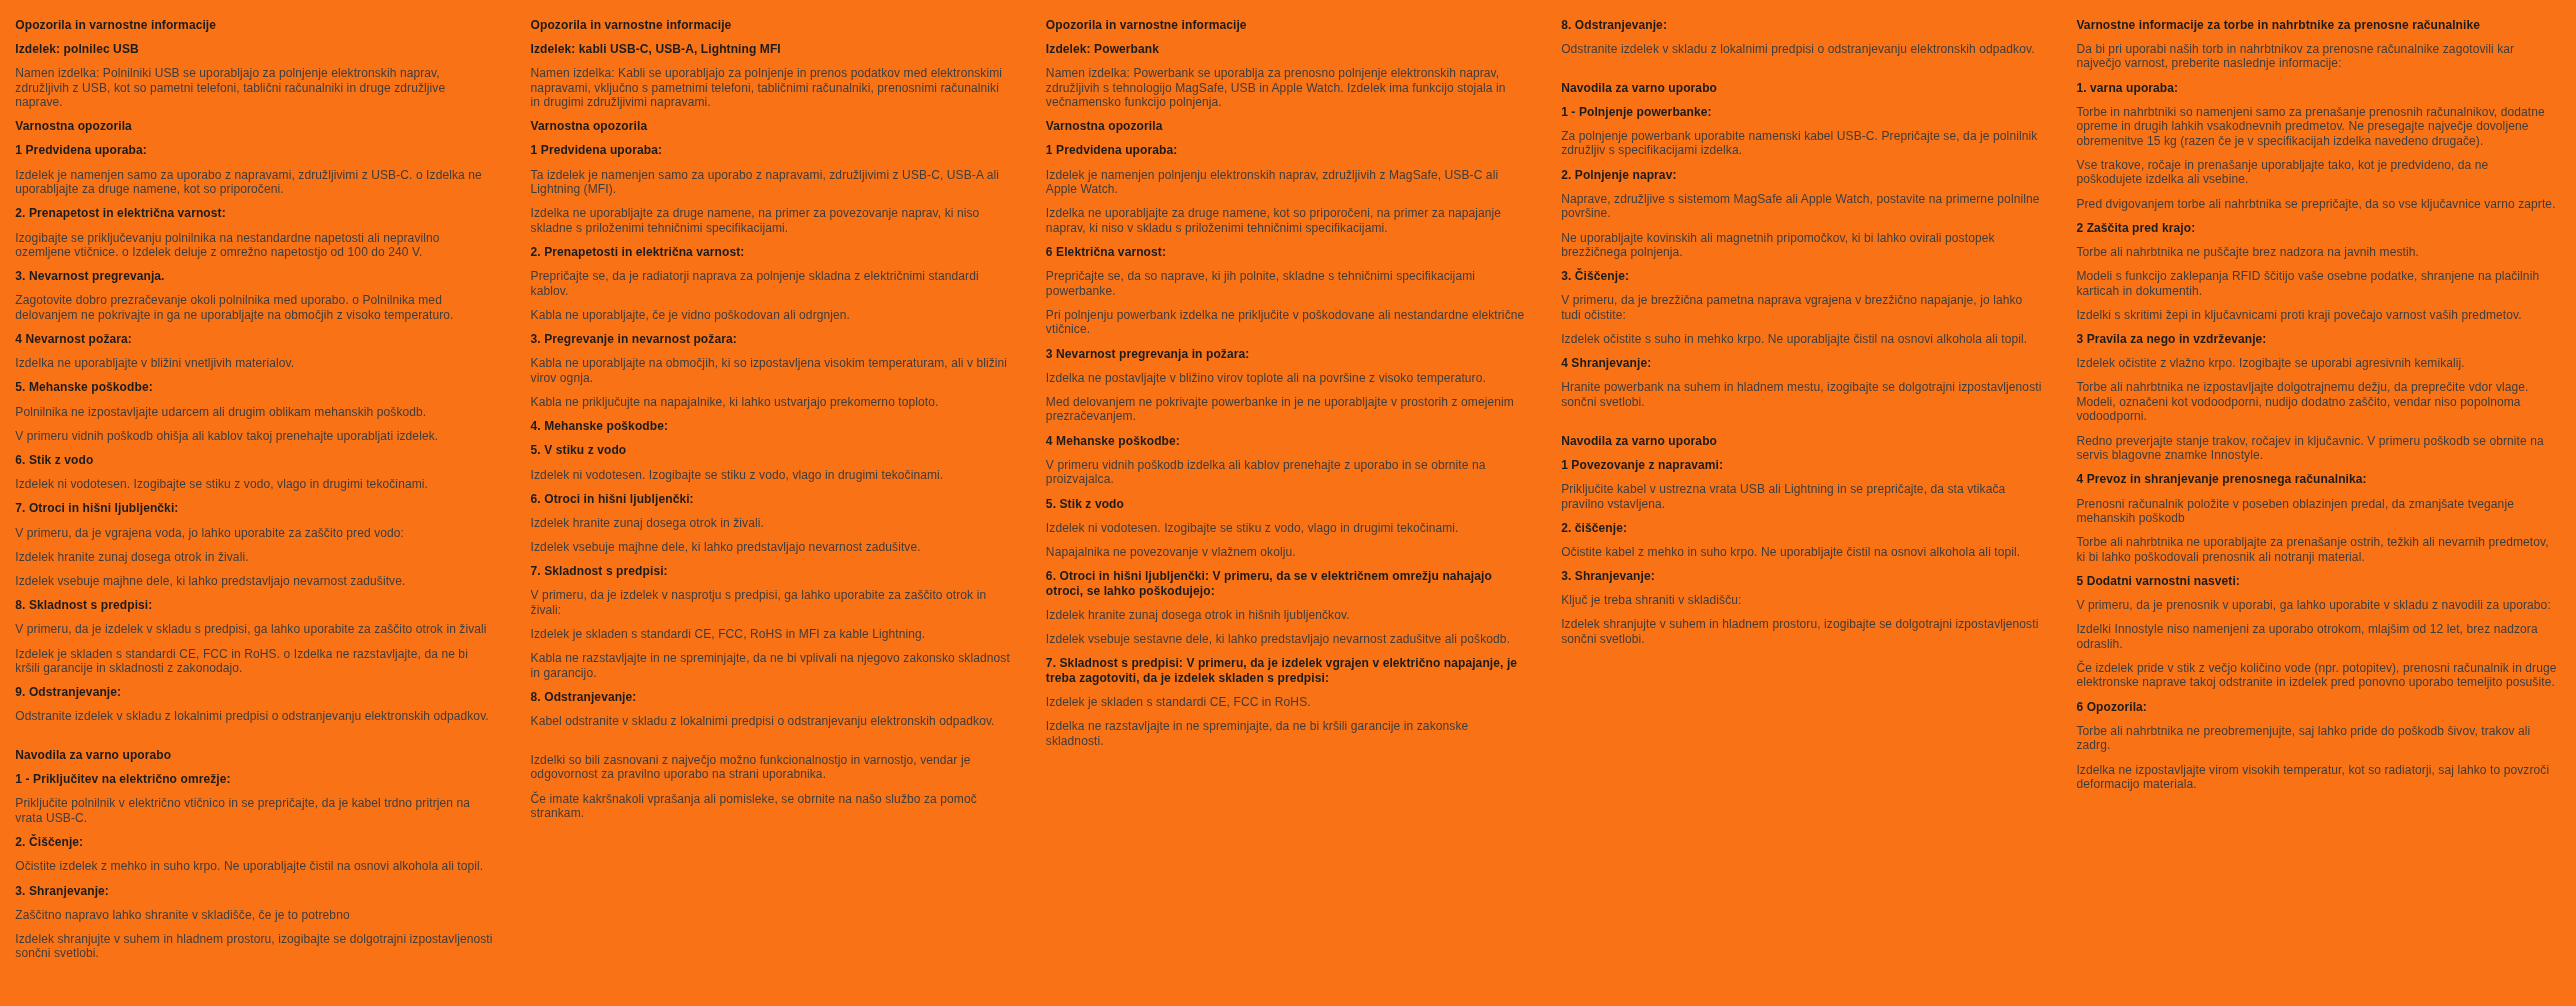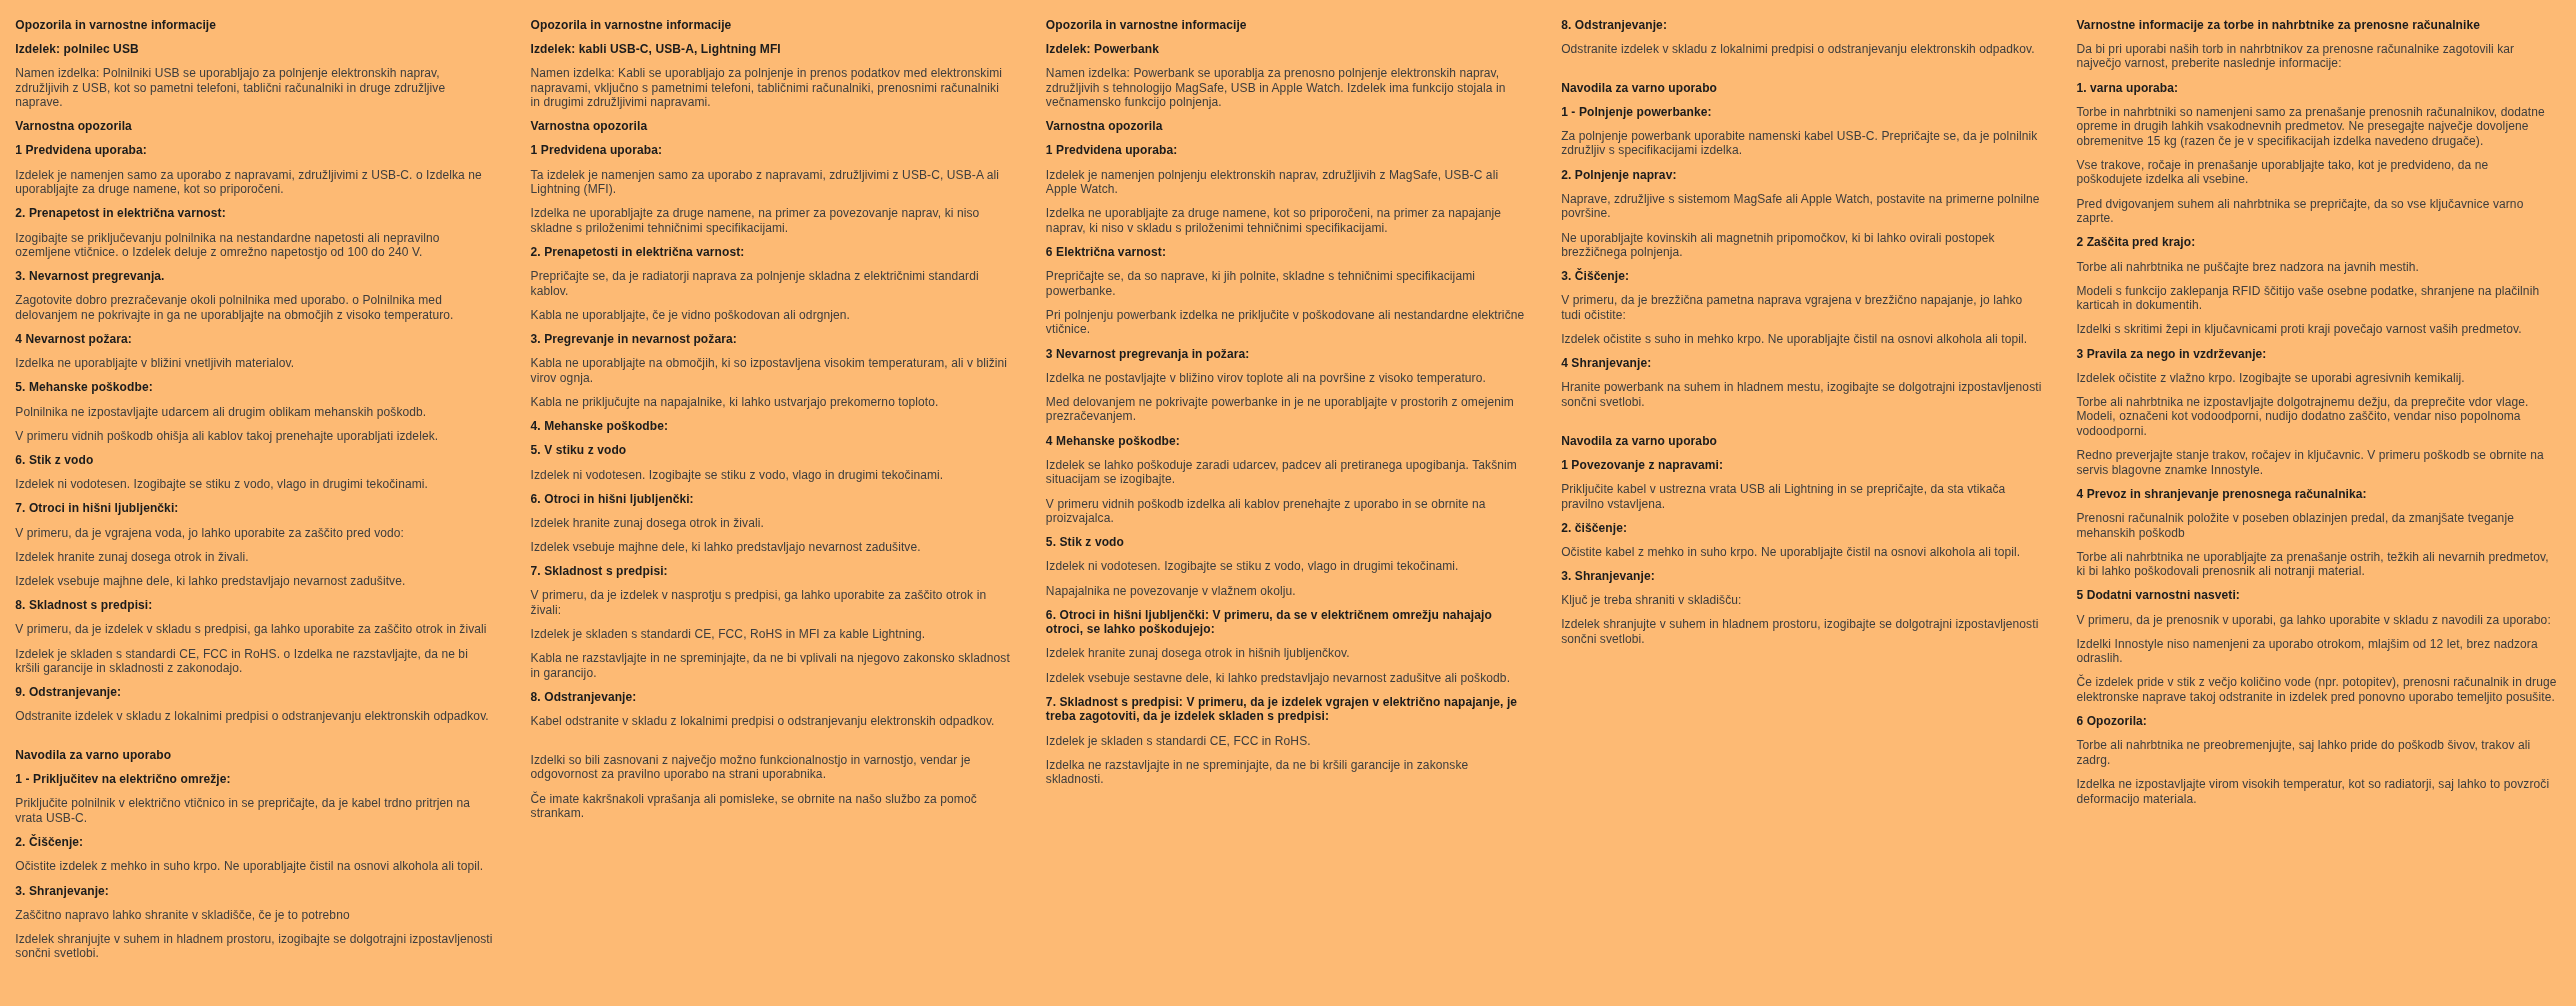--- a/index.html
+++ b/index.html
@@ -36,21 +36,21 @@
     font-weight: 400;
     color: #3d3d3d;
     margin: 0 0 9.7px 0;
     letter-spacing: 0.1px;
   }
   .spacer { height: 14.5px; }
 </style>
 </head>
 <body>
 
-<main class="page" id="page-root" style="background: #fdba74;">
+<main class="page" id="page-root" style="background: #f97316;">
     <section class="col">
       <h3>Opozorila in varnostne informacije</h3>
       <h3>Izdelek: polnilec USB</h3>
       <p>Namen izdelka: Polnilniki USB se uporabljajo za polnjenje elektronskih naprav, združljivih z USB, kot so pametni telefoni, tablični računalniki in druge združljive naprave.</p>
       <h3>Varnostna opozorila</h3>
       <h3>1 Predvidena uporaba:</h3>
       <p>Izdelek je namenjen samo za uporabo z napravami, združljivimi z USB-C. o Izdelka ne uporabljajte za druge namene, kot so priporočeni.</p>
       <h3>2. Prenapetost in električna varnost:</h3>
       <p>Izogibajte se priključevanju polnilnika na nestandardne napetosti ali nepravilno ozemljene vtičnice. o Izdelek deluje z omrežno napetostjo od 100 do 240 V.</p>
       <h3>3. Nevarnost pregrevanja.</h3>
@@ -119,21 +119,20 @@
       <h3>1 Predvidena uporaba:</h3>
       <p>Izdelek je namenjen polnjenju elektronskih naprav, združljivih z MagSafe, USB-C ali Apple Watch.</p>
       <p>Izdelka ne uporabljajte za druge namene, kot so priporočeni, na primer za napajanje naprav, ki niso v skladu s priloženimi tehničnimi specifikacijami.</p>
       <h3>6 Električna varnost:</h3>
       <p>Prepričajte se, da so naprave, ki jih polnite, skladne s tehničnimi specifikacijami powerbanke.</p>
       <p>Pri polnjenju powerbank izdelka ne priključite v poškodovane ali nestandardne električne vtičnice.</p>
       <h3>3 Nevarnost pregrevanja in požara:</h3>
       <p>Izdelka ne postavljajte v bližino virov toplote ali na površine z visoko temperaturo.</p>
       <p>Med delovanjem ne pokrivajte powerbanke in je ne uporabljajte v prostorih z omejenim prezračevanjem.</p>
       <h3>4 Mehanske poškodbe:</h3>
-      <p>Izdelek se lahko poškoduje zaradi udarcev, padcev ali pretiranega upogibanja. Takšnim situacijam se izogibajte.</p>
       <p>V primeru vidnih poškodb izdelka ali kablov prenehajte z uporabo in se obrnite na proizvajalca.</p>
       <h3>5. Stik z vodo</h3>
       <p>Izdelek ni vodotesen. Izogibajte se stiku z vodo, vlago in drugimi tekočinami.</p>
       <p>Napajalnika ne povezovanje v vlažnem okolju.</p>
       <h3>6. Otroci in hišni ljubljenčki: V primeru, da se v električnem omrežju nahajajo otroci, se lahko poškodujejo:</h3>
       <p>Izdelek hranite zunaj dosega otrok in hišnih ljubljenčkov.</p>
       <p>Izdelek vsebuje sestavne dele, ki lahko predstavljajo nevarnost zadušitve ali poškodb.</p>
       <h3>7. Skladnost s predpisi: V primeru, da je izdelek vgrajen v električno napajanje, je treba zagotoviti, da je izdelek skladen s predpisi:</h3>
       <p>Izdelek je skladen s standardi CE, FCC in RoHS.</p>
       <p>Izdelka ne razstavljajte in ne spreminjajte, da ne bi kršili garancije in zakonske skladnosti.</p>
@@ -162,21 +161,21 @@
       <h3>3. Shranjevanje:</h3>
       <p>Ključ je treba shraniti v skladišču:</p>
       <p>Izdelek shranjujte v suhem in hladnem prostoru, izogibajte se dolgotrajni izpostavljenosti sončni svetlobi.</p>
     </section>
     <section class="col">
       <h3>Varnostne informacije za torbe in nahrbtnike za prenosne računalnike</h3>
       <p>Da bi pri uporabi naših torb in nahrbtnikov za prenosne računalnike zagotovili kar največjo varnost, preberite naslednje informacije:</p>
       <h3>1. varna uporaba:</h3>
       <p>Torbe in nahrbtniki so namenjeni samo za prenašanje prenosnih računalnikov, dodatne opreme in drugih lahkih vsakodnevnih predmetov. Ne presegajte največje dovoljene obremenitve 15 kg (razen če je v specifikacijah izdelka navedeno drugače).</p>
       <p>Vse trakove, ročaje in prenašanje uporabljajte tako, kot je predvideno, da ne poškodujete izdelka ali vsebine.</p>
-      <p>Pred dvigovanjem suhem ali nahrbtnika se prepričajte, da so vse ključavnice varno zaprte.</p>
+      <p>Pred dvigovanjem torbe ali nahrbtnika se prepričajte, da so vse ključavnice varno zaprte.</p>
       <h3>2 Zaščita pred krajo:</h3>
       <p>Torbe ali nahrbtnika ne puščajte brez nadzora na javnih mestih.</p>
       <p>Modeli s funkcijo zaklepanja RFID ščitijo vaše osebne podatke, shranjene na plačilnih karticah in dokumentih.</p>
       <p>Izdelki s skritimi žepi in ključavnicami proti kraji povečajo varnost vaših predmetov.</p>
       <h3>3 Pravila za nego in vzdrževanje:</h3>
       <p>Izdelek očistite z vlažno krpo. Izogibajte se uporabi agresivnih kemikalij.</p>
       <p>Torbe ali nahrbtnika ne izpostavljajte dolgotrajnemu dežju, da preprečite vdor vlage. Modeli, označeni kot vodoodporni, nudijo dodatno zaščito, vendar niso popolnoma vodoodporni.</p>
       <p>Redno preverjajte stanje trakov, ročajev in ključavnic. V primeru poškodb se obrnite na servis blagovne znamke Innostyle.</p>
       <h3>4 Prevoz in shranjevanje prenosnega računalnika:</h3>
       <p>Prenosni računalnik položite v poseben oblazinjen predal, da zmanjšate tveganje mehanskih poškodb</p>

